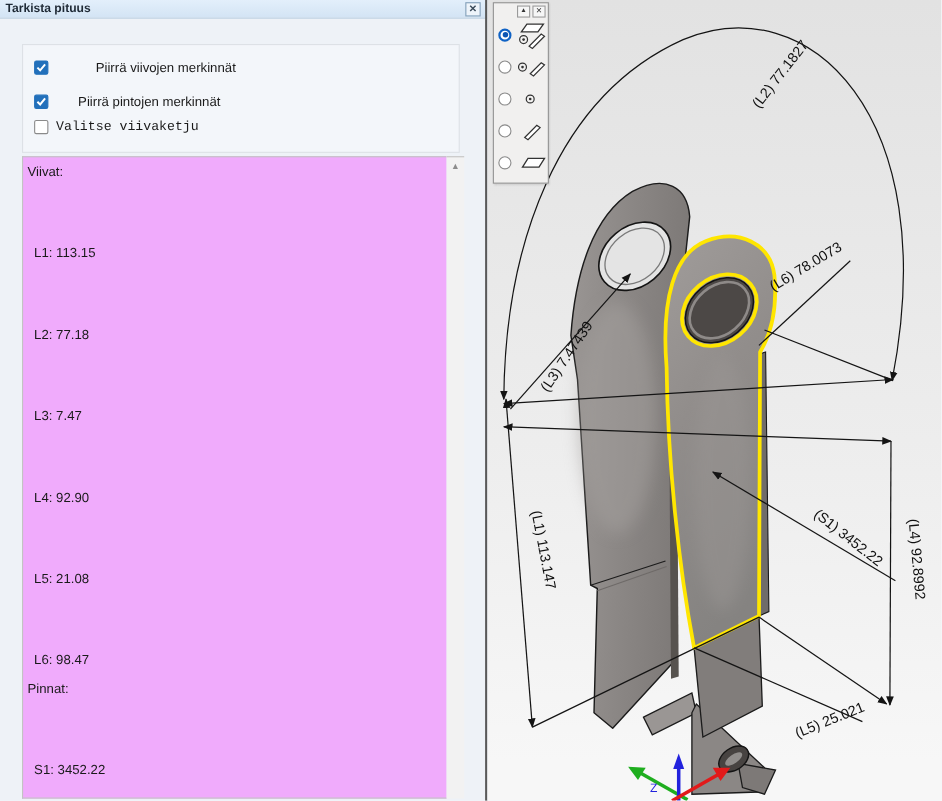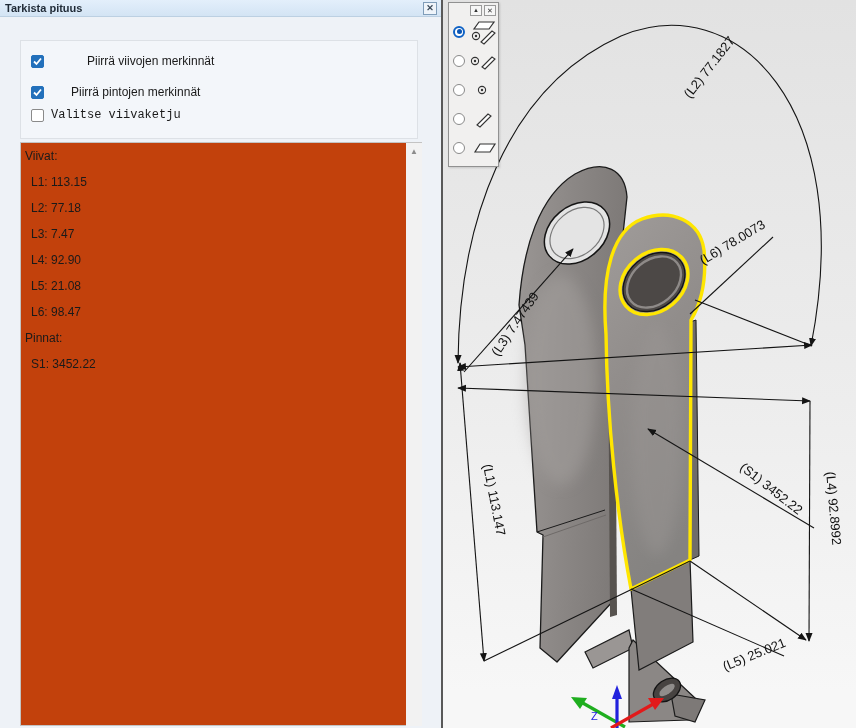--- a/index.html
+++ b/index.html
@@ -20,23 +20,23 @@
   .cb-row { position:absolute; left:10px; height:14px; display:flex; align-items:center; }
   .cb-row.r0 { top:13px;gap:36px; } .cb-row.r1 { top:44px;gap:20px; } .cb-row.r2 { top:67px;font-family:Liberation Mono, monospace; }
   .checkbox { width:13px; height:13px; border:1px solid #8a8a8a; background:#fff; border-radius:2px;
     display:inline-flex; align-items:center; justify-content:center; }
   .checkbox.on { background:#2270bb; border-color:#2270bb; }
   .checkbox svg { display:none; }
   .checkbox.on svg { display:block; }
   .cb-label { margin-left:7px; font-size:12px; color:#1a1a1a; }
 
   #listbox { position:absolute; left:20px; top:142px; width:386px; height:584px;
-    background:#c2410c; border:1px solid #c3c3c3; border-right:none; overflow:hidden; }
+    background:#f0abfc; border:1px solid #c3c3c3; border-right:none; overflow:hidden; }
   .li { position:relative; font-size:12px; color:#1a1a1a; height:26px; line-height:26px; padding-left:4px; }
-  .li.indent { padding-left:10px; }
+  .li.indent { padding-left:10px;margin-top:48px; }
   #vscroll { position:absolute; left:406px; top:142px; width:16px; height:584px;
     background:#f2f2f2; border-top:1px solid #c3c3c3; }
   #vscroll .up { position:absolute; left:0; top:0; width:16px; height:17px; text-align:center;
     color:#8c8c8c; font-size:8px; line-height:17px; }
 
   
   #canvas { position:absolute; left:441px; top:0; width:415px; height:728px;
     border-left:2px solid #595959; }
   #canvas svg.scene { display:block; }
 

